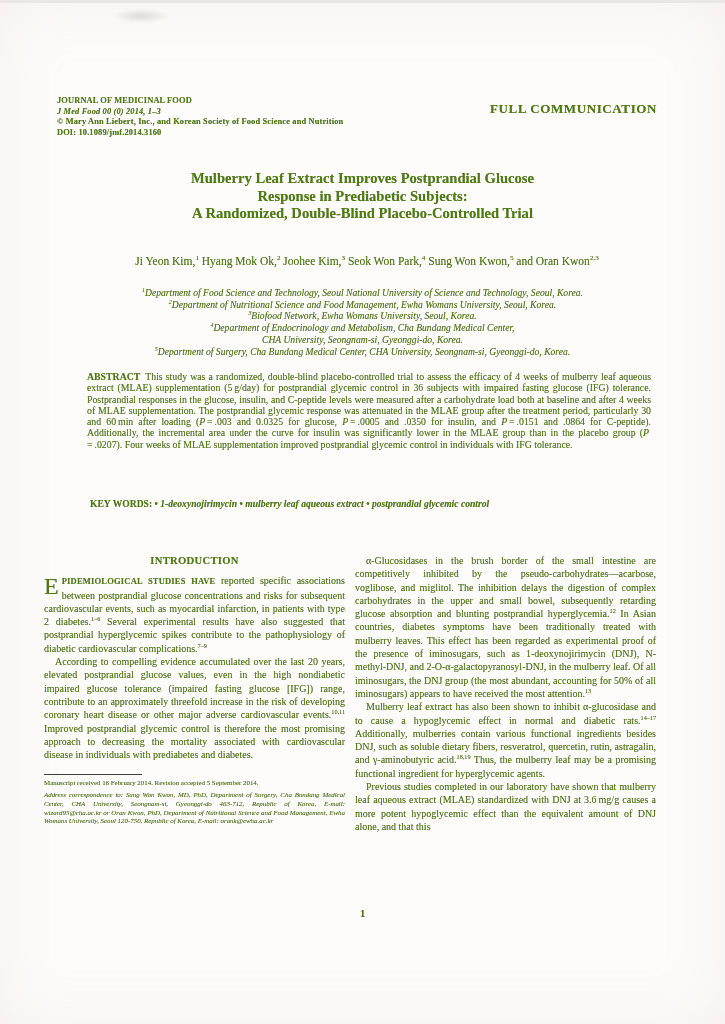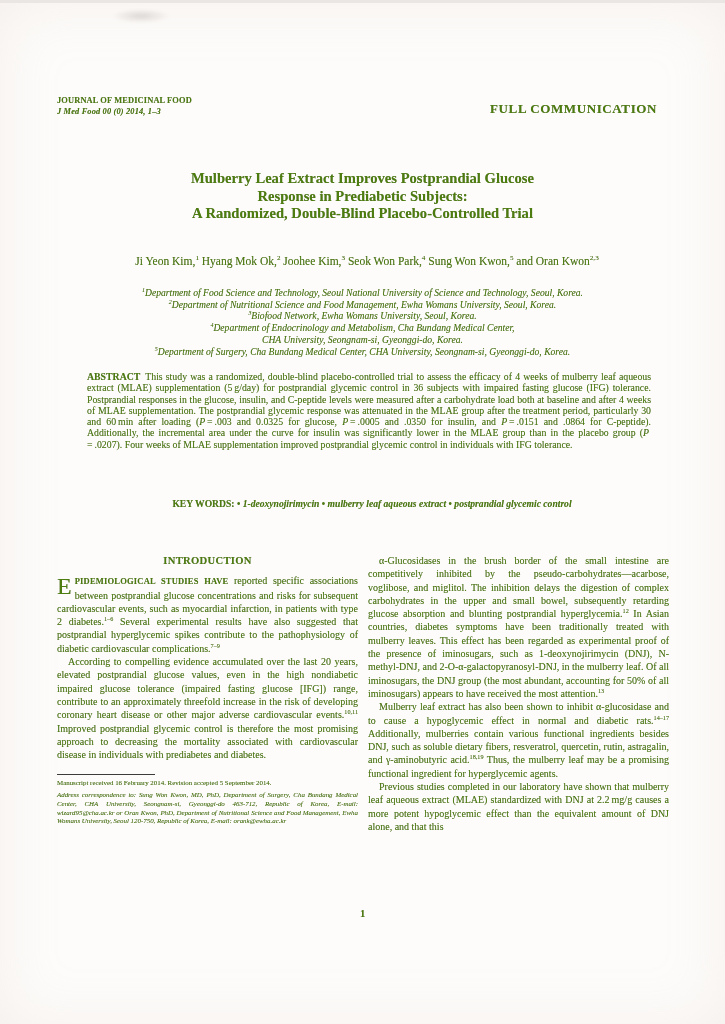--- a/index.html
+++ b/index.html
@@ -44,25 +44,24 @@
     text-align: center; font-style: italic; font-size: 9.6px; line-height: 11.7px;
   }
   
   .abstract {
     position: absolute; left: 87px; width: 564px; top: 368px;
     font-size: 9.8px; line-height: 11.3px; text-align: justify;
   }
   .keywords {
     position: absolute; left: 90px; width: 564px; top: 495px;
     font-size: 9.6px;
-    text-align: center;
   }
   
   .columns {
-    position: absolute; left: 57px; top: 551px; width: 612px;
+    position: absolute; left: 44px; top: 551px; width: 612px;
     display: flex; gap: 10px;
   }
   .col { width: 301px; font-size: 10px; line-height: 13.3px; text-align: justify; }
   .col p { margin: 0; }
   .col p.indent { text-indent: 11px; }
   .section-heading {
     text-align: center; font-weight: bold; font-size: 10.6px;
     letter-spacing: 0.3px; margin-bottom: 7px; text-indent: 0;
   }
   
@@ -90,20 +89,22 @@
 </style>
 </head>
 <body>
 
 <div class="page">
   <div class="smudge"></div>
 
   <div class="journal-block">
     <div>JOURNAL OF MEDICINAL FOOD</div>
     <div class="cite">J Med Food 00 (0) 2014, 1–3</div>
+    <div>© Mary Ann Liebert, Inc., and Korean Society of Food Science and Nutrition</div>
+    <div>DOI: 10.1089/jmf.2014.3160</div>
   </div>
 
   <div class="article-type">FULL COMMUNICATION</div>
 
   <div class="title-block">
     <div>Mulberry Leaf Extract Improves Postprandial Glucose</div>
     <div>Response in Prediabetic Subjects:</div>
     <div>A Randomized, Double-Blind Placebo-Controlled Trial</div>
   </div>
 
@@ -129,18 +130,18 @@
       <p class="indent">According to compelling evidence accumulated over the last 20 years, elevated postprandial glucose values, even in the high nondiabetic impaired glucose tolerance (impaired fasting glucose [IFG]) range, contribute to an approximately threefold increase in the risk of developing coronary heart disease or other major adverse cardiovascular events.<span class="rt-sup">10,11</span> Improved postprandial glycemic control is therefore the most promising approach to decreasing the mortality associated with cardiovascular disease in individuals with prediabetes and diabetes.</p>
       <div class="footnote-block">
         <div class="footnote-rule"></div>
         <div class="fn-manuscript">Manuscript received 16 February 2014. Revision accepted 5 September 2014.</div>
         <div class="fn-correspondence">Address correspondence to: Sung Won Kwon, MD, PhD, Department of Surgery, Cha Bundang Medical Center, CHA University, Seongnam-si, Gyeonggi-do 463-712, Republic of Korea, E-mail: wizard95@cha.ac.kr or Oran Kwon, PhD, Department of Nutritional Science and Food Management, Ewha Womans University, Seoul 120-750, Republic of Korea, E-mail: orank@ewha.ac.kr</div>
       </div>
     </div>
     <div class="col">
       <p class="indent">α-Glucosidases in the brush border of the small intestine are competitively inhibited by the pseudo-carbohydrates—acarbose, voglibose, and miglitol. The inhibition delays the digestion of complex carbohydrates in the upper and small bowel, subsequently retarding glucose absorption and blunting postprandial hyperglycemia.<span class="rt-sup">12</span> In Asian countries, diabetes symptoms have been traditionally treated with mulberry leaves. This effect has been regarded as experimental proof of the presence of iminosugars, such as 1-deoxynojirimycin (DNJ), N-methyl-DNJ, and 2-O-α-galactopyranosyl-DNJ, in the mulberry leaf. Of all iminosugars, the DNJ group (the most abundant, accounting for 50% of all iminosugars) appears to have received the most attention.<span class="rt-sup">13</span></p>
       <p class="indent">Mulberry leaf extract has also been shown to inhibit α-glucosidase and to cause a hypoglycemic effect in normal and diabetic rats.<span class="rt-sup">14–17</span> Additionally, mulberries contain various functional ingredients besides DNJ, such as soluble dietary fibers, resveratrol, quercetin, rutin, astragalin, and γ-aminobutyric acid.<span class="rt-sup">18,19</span> Thus, the mulberry leaf may be a promising functional ingredient for hyperglycemic agents.</p>
-      <p class="indent">Previous studies completed in our laboratory have shown that mulberry leaf aqueous extract (MLAE) standardized with DNJ at 2.2 mg/g causes a more potent hypoglycemic effect than the equivalent amount of DNJ alone, and that this</p>
+      <p class="indent">Previous studies completed in our laboratory have shown that mulberry leaf aqueous extract (MLAE) standardized with DNJ at 3.6 mg/g causes a more potent hypoglycemic effect than the equivalent amount of DNJ alone, and that this</p>
     </div>
   </div>
 
   <div class="page-number">1</div>
 </div>
 
 </body></html>

